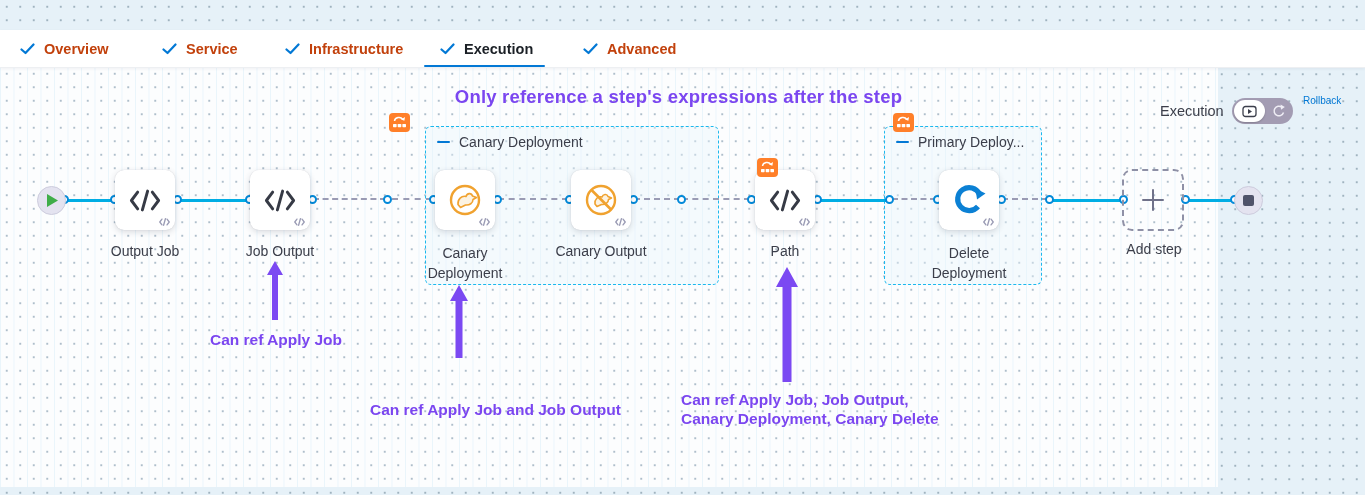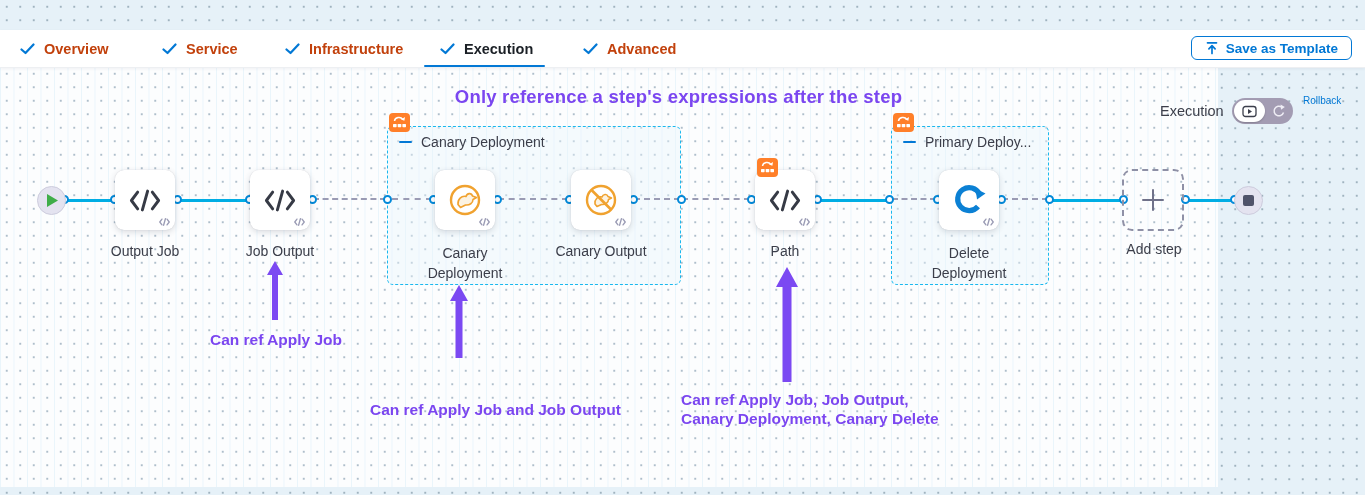--- a/index.html
+++ b/index.html
@@ -28,21 +28,21 @@
   .hint{position:absolute;top:19px;left:0;width:1357px;text-align:center;
     font-size:18.5px;font-weight:700;color:#7b46f0;letter-spacing:.2px;z-index:7;}
   .exec-label{position:absolute;left:1160px;top:36px;font-size:14.5px;color:#3b3e4a;z-index:7;}
   .pill{position:absolute;left:1232px;top:31px;width:61px;height:26px;border-radius:13px;background:#a39cb3;z-index:7;}
   .pill-left{position:absolute;left:2px;top:2px;width:31px;height:22px;background:#fff;border-radius:11px;
     display:flex;align-items:center;justify-content:center;cursor:pointer;box-shadow:0 1px 2px rgba(0,0,0,.2);}
   .pill-right{position:absolute;right:2px;top:2px;width:25px;height:22px;display:flex;align-items:center;justify-content:center;cursor:pointer;}
   .rollback{position:absolute;left:1303px;top:28px;font-size:10px;color:#0278d5;cursor:pointer;z-index:7;}
   
   .group{position:absolute;top:59px;height:159px;border:1.5px dashed #1ab8ee;border-radius:6px;
-    background:rgba(232,246,253,.4);box-sizing:border-box;z-index:1;}
+    background:rgba(232,246,253,.4);box-sizing:border-box;z-index:1;margin-left:38px;}
   .gh{position:absolute;top:7px;left:11px;display:flex;align-items:center;gap:9px;font-size:14px;color:#3b3e4a;}
   .minus{width:13px;height:2.5px;background:#0278d5;border-radius:1px;cursor:pointer;}
   .link-s{position:absolute;top:132px;height:2.5px;background:#00ade4;z-index:2;}
   .link-d{position:absolute;top:131px;height:0;border-top:2px dashed #9a9bb4;z-index:2;}
   .port{position:absolute;top:128px;width:9px;height:9px;border-radius:50%;background:#fff;
     border:2px solid #0289d9;box-sizing:border-box;z-index:3;}
   .card{position:absolute;top:103px;width:60px;height:60px;background:#fff;border-radius:9px;
     box-shadow:0 2px 6px rgba(40,41,61,.16),0 0 1px rgba(40,41,61,.2);
     display:flex;align-items:center;justify-content:center;cursor:pointer;z-index:4;}
   .mini{position:absolute;right:5px;bottom:4px;line-height:0;}
@@ -102,26 +102,20 @@
     </div>
     <div class="tab" style="left:583px">
       <span class="check">
           <svg width="15" height="12" viewBox="0 0 15 12">
             <path d="M1.5 6.5 L5.5 10 L13.5 1.5" stroke="#0278d5" stroke-width="2.2" fill="none" stroke-linecap="round" stroke-linejoin="round"></path>
           </svg>
         </span>
       <span>Advanced</span>
     </div>
     <div class="underline"></div>
-    <div class="save-btn">
-      <span style="line-height:0"><svg width="14" height="14" viewBox="0 0 14 14">
-            <path d="M2.5 1.8 H11.5 M7 12.5 V5 M3.9 7.8 L7 4.6 L10.1 7.8" stroke="#0278d5" stroke-width="1.7" fill="none" stroke-linecap="round" stroke-linejoin="round"></path>
-          </svg></span>
-      <span>Save as Template</span>
-    </div>
   </div>
 
   <div class="canvas">
 
     <div class="hint">Only reference a step's expressions after the step</div>
 
     <div class="exec-label">Execution</div>
     <div class="pill">
       <div class="pill-left">
         <span style="line-height:0"><svg width="15" height="13" viewBox="0 0 15 13">
@@ -137,21 +131,21 @@
       </div>
     </div>
     <div class="rollback">Rollback</div>
 
     <div class="group" style="left:387px;width:294px">
       <div class="gh">
         <span class="minus"></span>
         <span>Canary Deployment</span>
       </div>
     </div>
-    <div class="group" style="left:891px;width:158px">
+    <div class="group" style="left:846px;width:158px">
       <div class="gh">
         <span class="minus"></span>
         <span>Primary Deploy...</span>
       </div>
     </div>
 
     <div class="link-s" style="left:65px;width:49px"></div>
     <div class="link-s" style="left:178px;width:70px"></div>
     <div class="link-s" style="left:818px;width:70px"></div>
     <div class="link-s" style="left:1050px;width:72px"></div>

